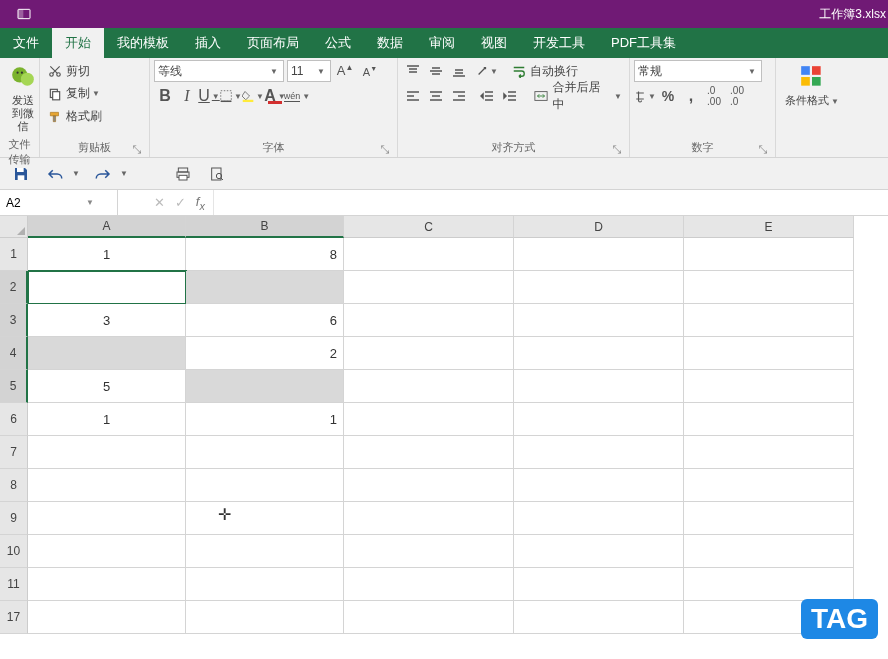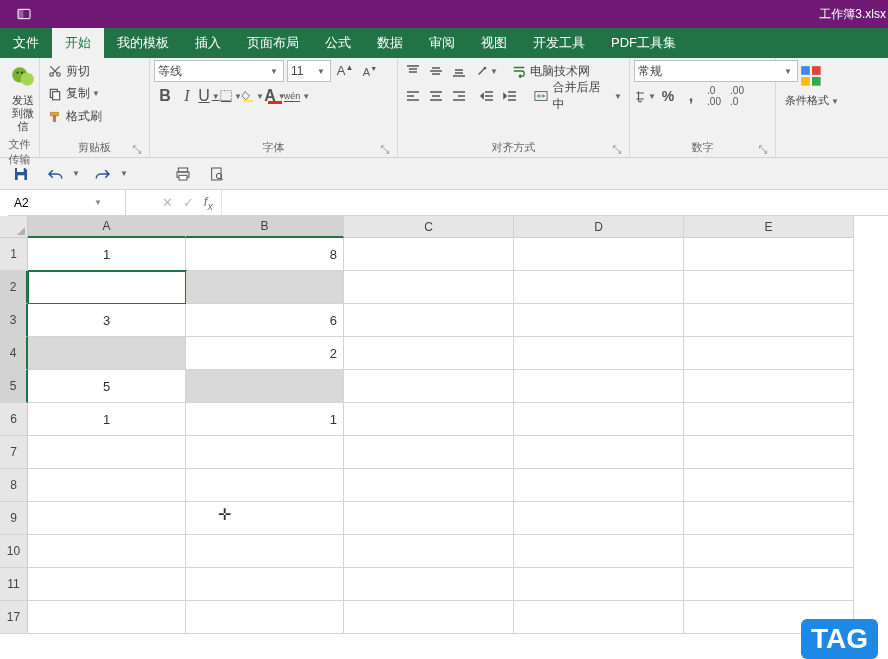--- a/index.html
+++ b/index.html
@@ -34,21 +34,21 @@
 
 .combo { background: #fff; border: 1px solid #c0c0c0; height: 22px; display: flex; align-items: center; font-size: 12px; padding: 0 3px; color: #444; }
 .combo .val { flex: 1; }
 .combo .arr { font-size: 8px; color: #666; padding: 0 2px; }
 
 .iconbtn { width: 22px; height: 22px; display: inline-flex; align-items: center; justify-content: center; color: #555; cursor: pointer; }
 
 .qat { background: #f1f1f1; height: 32px; border-bottom: 1px solid #d4d4d4; display: flex; align-items: center; padding: 0 10px; gap: 12px; }
 .qat .qbtn { width: 22px; height: 22px; display: flex; align-items: center; justify-content: center; cursor: pointer; }
 
-.namebar { height: 26px; border-bottom: 1px solid #d4d4d4; display: flex; align-items: flex-start; background: #fff; margin-left: 8px; }
+.namebar { height: 26px; border-bottom: 1px solid #d4d4d4; display: flex; align-items: flex-start; background: #fff; }
 .namebox { width: 118px; border-right: 1px solid #d4d4d4; height: 100%; display: flex; align-items: center; padding: 0 6px; font-size: 12px; }
 .namebox input { border: none; width: 80px; font-size: 12px; outline: none; }
 .namebox .arr { font-size: 8px; color: #888; }
 .fxbtns { display: flex; align-items: center; padding: 0 8px; gap: 10px; color: #bbb; border-right: 1px solid #e5e5e5; height: 100%; }
 .fxbar { flex: 1; padding: 0 6px; }
 
 .sheet { display: flex; position: relative; }
 .rowhdrs { display: flex; flex-direction: column; }
 .corner { width: 28px; height: 22px; background: #e6e6e6; border-right: 1px solid #ccc; border-bottom: 1px solid #ccc; position: relative; }
 .corner::after { content: ""; position: absolute; right: 2px; bottom: 2px; width: 0; height: 0; border-left: 8px solid transparent; border-bottom: 8px solid #b0b0b0; }
@@ -58,21 +58,21 @@
 .cols { flex: 1; overflow: hidden; }
 .colhdrs { display: flex; height: 22px; }
 .colhdr { background: #e6e6e6; border-right: 1px solid #d4d4d4; border-bottom: 1px solid #ccc; display: flex; align-items: center; justify-content: center; font-size: 12px; color: #444; }
 .colhdr.sel { background: #d3d3d3; border-bottom: 2px solid #217346; }
 .row { display: flex; height: 33px; }
 .cell { border-right: 1px solid #d4d4d4; border-bottom: 1px solid #d4d4d4; background: #fff; font-size: 13px; color: #333; display: flex; align-items: center; padding: 0 6px; }
 .cell.num { justify-content: flex-end; }
 .cell.selbg { background: #d9d9d9; }
 .cell.active { outline: 2px solid #217346; outline-offset: -1px; background: #fff; }
 
-.watermark { position: absolute; right: 10px; bottom: 0; display: flex; align-items: center; gap: 6px; }
+.watermark { position: absolute; right: 10px; bottom: 20px; display: flex; align-items: center; gap: 6px; }
 .watermark .tag { background: #1e88e5; color: #fff; font-weight: bold; font-size: 28px; padding: 4px 10px; border-radius: 6px; font-family: Arial, sans-serif; }
 .watermark .txts { display: flex; flex-direction: column; font-size: 13px; }
 .watermark .l1 { color: #d32f2f; font-weight: bold; font-size: 20px; }
 .watermark .l2 { color: #1e88e5; font-size: 13px; }
 
 svg { display: block; }
 </style>
 </head>
 <body>
 
@@ -240,21 +240,21 @@
             </svg>
             <span class="drop">▼</span>
           </div>
         <div style="width:8px"></div>
         <div class="smallbtn">
           <span class="ic">
               <svg width="14" height="14" viewBox="0 0 16 16" stroke="#2e7d32" fill="none" stroke-width="1.5">
                 <path d="M2 4h12M2 8h9a3 3 0 010 6H8m0 0l2-2m-2 2l2 2" stroke="#2e7d32"></path>
               </svg>
             </span>
-          <span>电脑技术网</span>
+          <span>自动换行</span>
         </div>
       </div>
       <div style="display:flex;align-items:center;gap:1px">
         <div class="iconbtn">
             <svg width="14" height="14" viewBox="0 0 14 14" stroke="#555" stroke-width="1.5">
               <line x1="1" y1="3" x2="13" y2="3"></line>
               <line x1="1" y1="7" x2="8" y2="7"></line>
               <line x1="1" y1="11" x2="13" y2="11"></line>
             </svg>
           </div>
@@ -300,21 +300,21 @@
           <span>合并后居中</span>
             <span class="drop">▼</span>
         </div>
       </div>
     </div>
     <div class="label"><span>对齐方式</span><span class="launcher">⤡</span></div>
   </div>
 
   <div class="ribbon-group" style="width:146px">
     <div class="body" style="flex-direction:column;gap:3px;width:100%">
-      <div class="combo" style="width:164px">
+      <div class="combo" style="width:128px">
         <span class="val">常规</span>
           <span class="arr">▼</span>
       </div>
       <div style="display:flex;gap:1px">
         <div class="iconbtn">
             <svg width="14" height="14" viewBox="0 0 16 16" stroke="#555" fill="none" stroke-width="1.5">
               <path d="M3 4h10M3 12h10M6 2v12a2 2 0 104 0"></path>
             </svg>
             <span class="drop">▼</span>
           </div>

